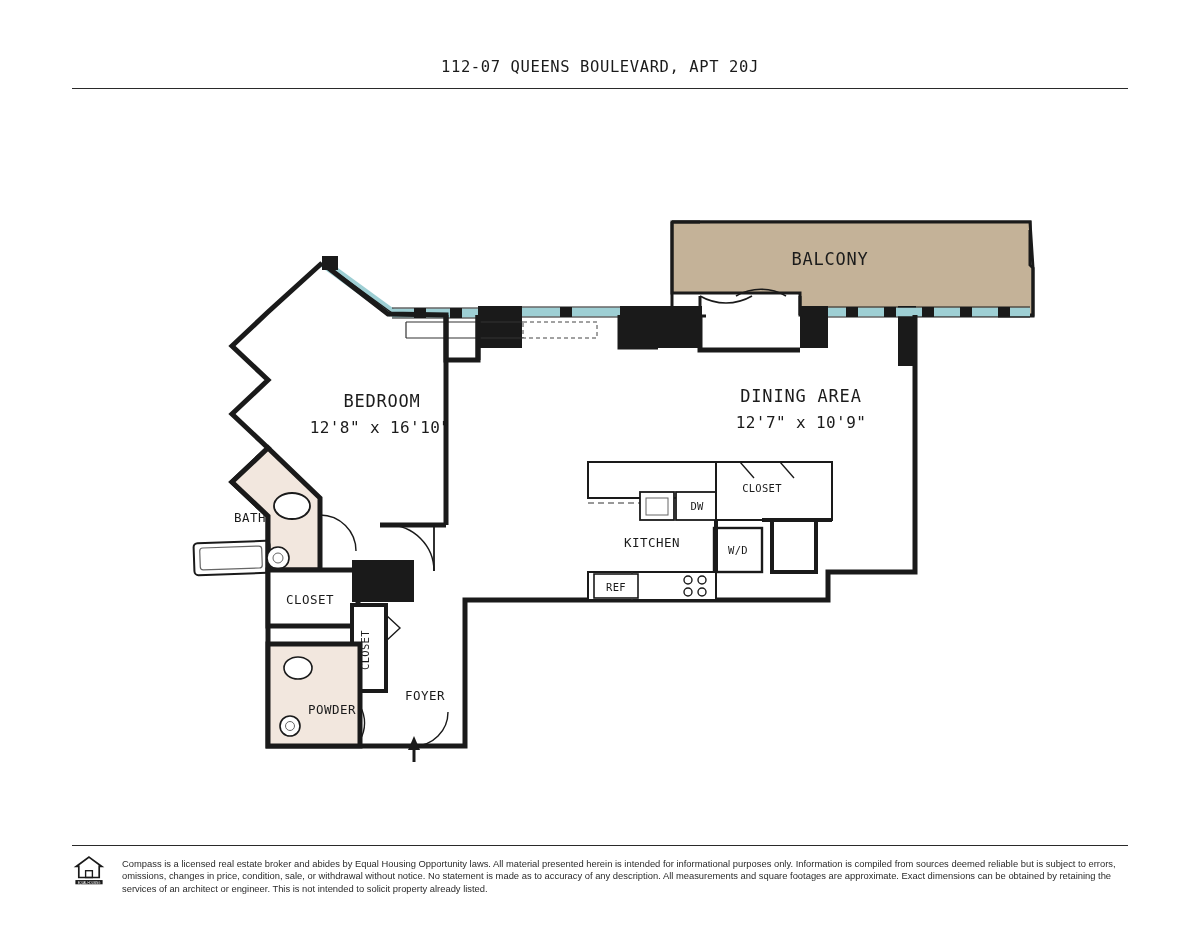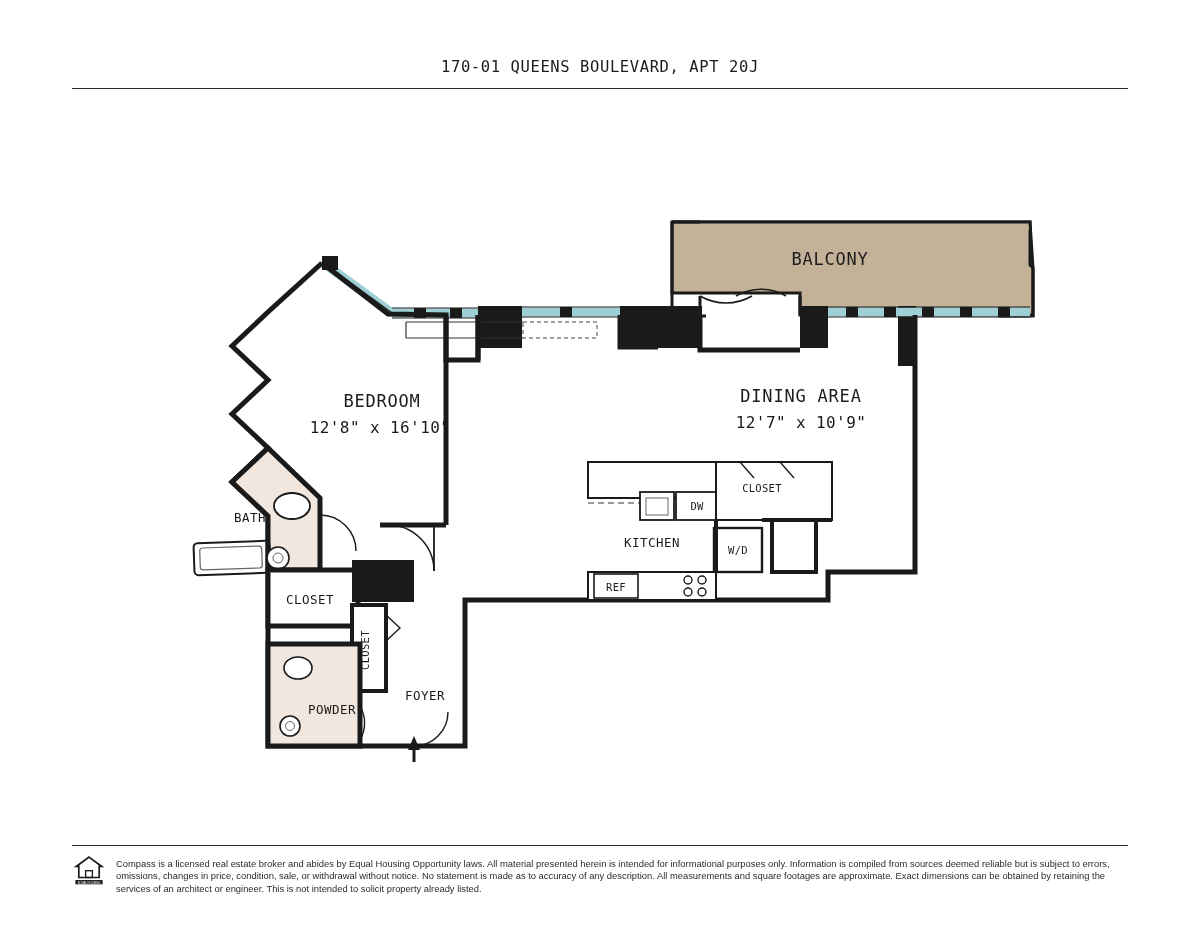--- a/index.html
+++ b/index.html
@@ -77,40 +77,40 @@
     height: 1px;
     background: #2a2a2a;
   }
   #footer {
     position: absolute;
     top: 852px;
     left: 72px;
     width: 1060px;
     display: flex;
     align-items: flex-start;
-    gap: 10px;
+    gap: 16px;
   }
   #footer-disclaimer {
     font-family: "Liberation Sans", sans-serif;
     font-size: 9.4px;
     line-height: 1.32;
     color: #2b2b2b;
     width: 1010px;
     padding-top: 6px;
   }
   #eho-logo {
     width: 34px;
     height: 34px;
     flex: none;
   }
 </style>
 </head>
 <body>
 
-<div id="header-title">170-01 QUEENS BOULEVARD, APT 20J</div>
+<div id="header-title">112-07 QUEENS BOULEVARD, APT 20J</div>
 <div id="header-rule"></div>
 
 <div id="floorplan-stage">
 <svg id="floorplan-svg" width="1200" height="710" viewBox="0 0 1200 710" xmlns="http://www.w3.org/2000/svg">
 
   <g>
     <polygon points="672,112 1030,112 1030,155 1033,158 1033,205 800,205 800,183 672,183" fill="#c4b298" stroke="#1a1a1a" stroke-width="3"></polygon>
     <polygon points="672,112 1030,112 1030,120 680,120" fill="#c4b298"></polygon>
 
     <path d="M672,112 L1030,112 L1033,158 L1033,206 L998,206" fill="none" stroke="#1a1a1a" stroke-width="3"></path>

